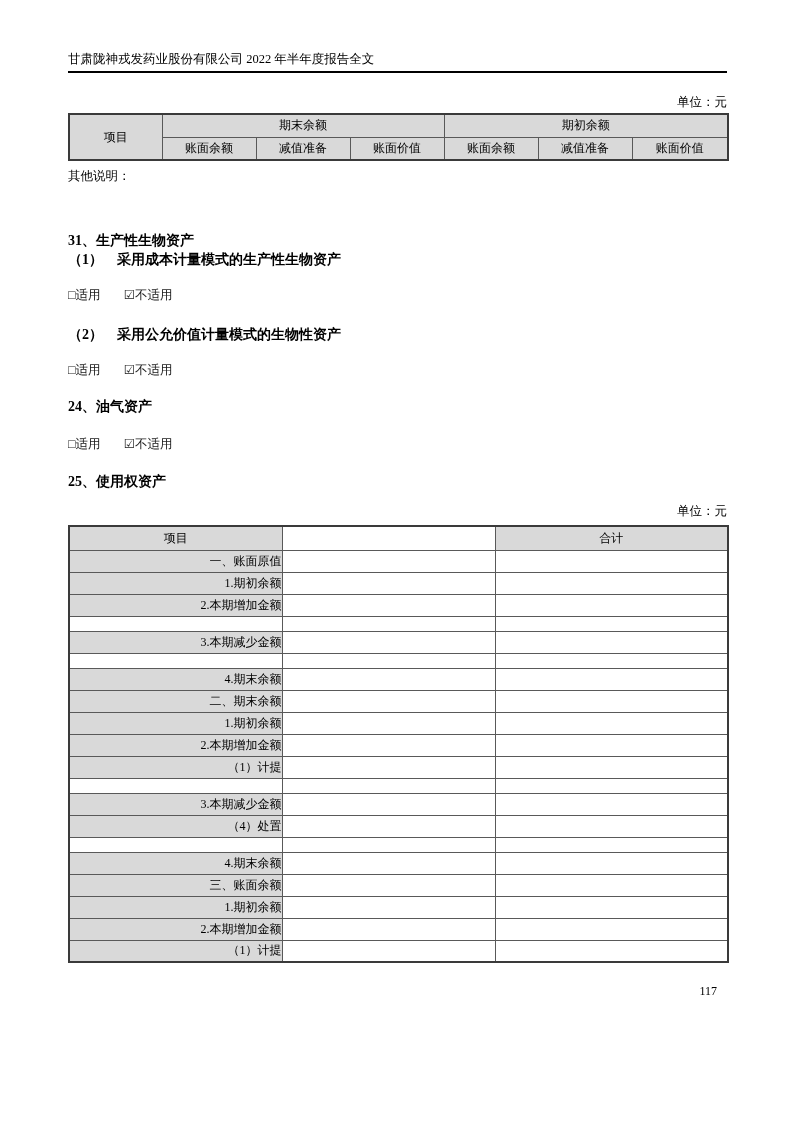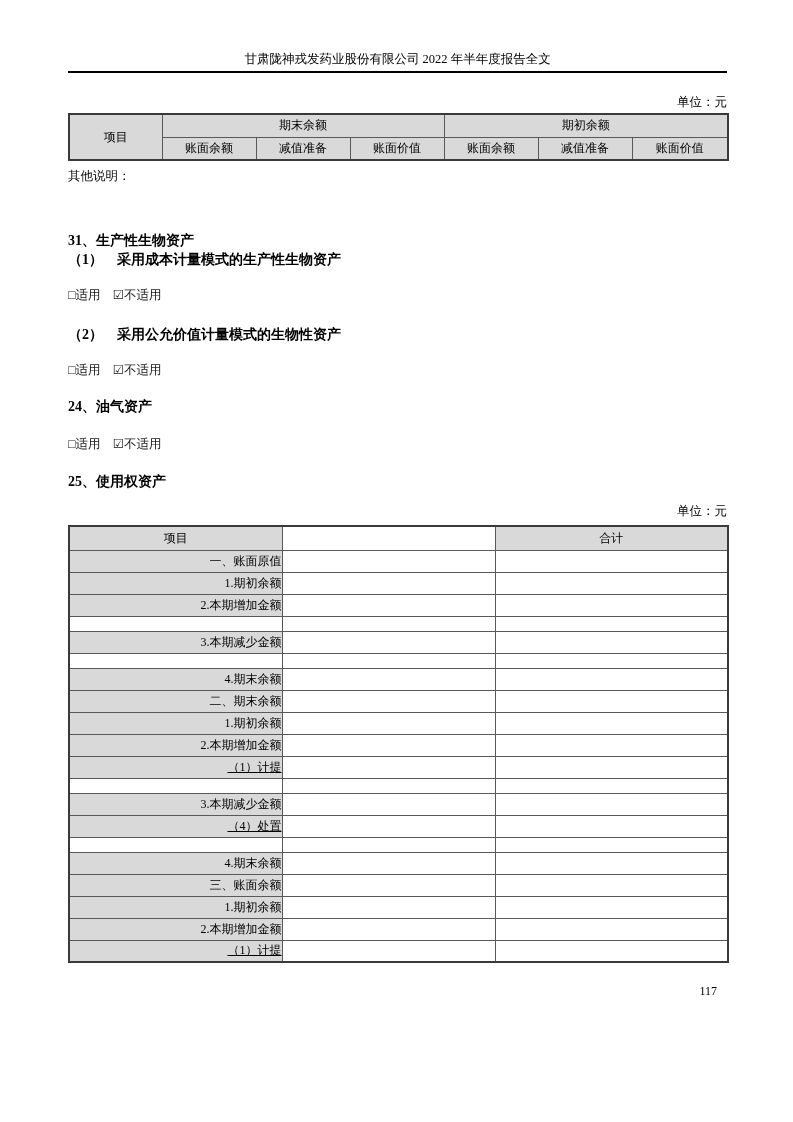--- a/index.html
+++ b/index.html
@@ -9,62 +9,62 @@
     width: 793px;
     height: 1122px;
     margin: 0 auto;
     background: #ffffff;
     color: #000000;
     font-family: "Liberation Serif", "DejaVu Serif", serif;
     padding: 50px 66px 0 68px;
     overflow: hidden;
   }
   .doc-header {
-    text-align: center;
+    text-align: left;
     font-size: 12.5px;
     line-height: 18px;
     border-bottom: 2px solid #000000;
     padding-bottom: 3px;
   }
   h2 { font-size: 14px; line-height: 19px; font-weight: bold; }
   .h4-heading   { margin-top: 20px; }
   .h23-heading  { margin-top: 47px; }
   .h23-1-heading{ }
   .h23-2-heading{ margin-top: 22px; }
   .h24-heading  { margin-top: 19px; }
   .h25-heading  { margin-top: 20px; }
   .unit-row { text-align: right; font-size: 12.5px; line-height: 16px; }
   .unit-row.u1 { margin-top: 21px; }
   .unit-row.u2 { margin-top: 12px; }
   .note { margin-top: 7px; font-size: 12.5px; line-height: 16px; }
   .applicability { font-size: 12.5px; line-height: 16px; color: #1a1a1a; }
   .app1 { margin-top: 18px; }
   .app2 { margin-top: 18px; }
   .app3 { margin-top: 20px; }
-  .applicability .not-app { margin-left: 9px; }
+  .applicability .not-app { margin-left: 20px; }
 
   table { border-collapse: collapse; table-layout: fixed; width: 659px; }
   td, th { border: 1px solid #595959; font-size: 12px; font-weight: normal; overflow: hidden; white-space: nowrap; }
   table.t1, table.t2 { border: 2px solid #3a3a3a; }
 
   .t1 { margin-top: 3px; }
   .t1 tr { height: 23px; }
   .t1 th { background: #d9d9d9; text-align: center; vertical-align: middle; }
 
   .t2 { margin-top: 6px; }
   .t2 tr { height: 22px; }
   .t2 tr.head { height: 24px; }
   .t2 tr.blank { height: 15px; }
   .t2 th { text-align: center; vertical-align: middle; }
   .t2 td { vertical-align: middle; }
   .t2 .shade { background: #d9d9d9; }
   .t2 td.lbl { text-align: right; }
   .t2 .i0 { padding-left: 8px; }
   .t2 .i1 { padding-left: 28px; }
-  .t2 .i2 { padding-left: 34px; text-decoration: underline; }
+  .t2 .i2 { padding-left: 34px; }
 
   .pageno { margin-top: 21px; text-align: right; font-size: 12px; padding-right: 10px; }
 </style>
 </head>
 <body>
 
 <div class="page">
 
   <div class="doc-header">
     <span>甘肃陇神戎发药业股份有限公司 2022 年半年度报告全文</span>

